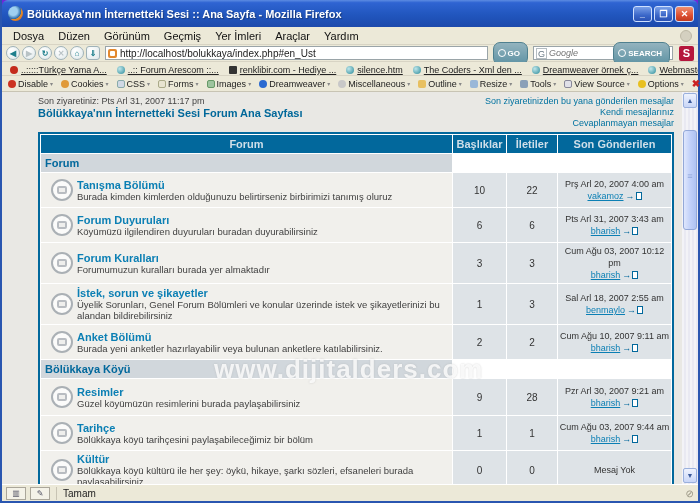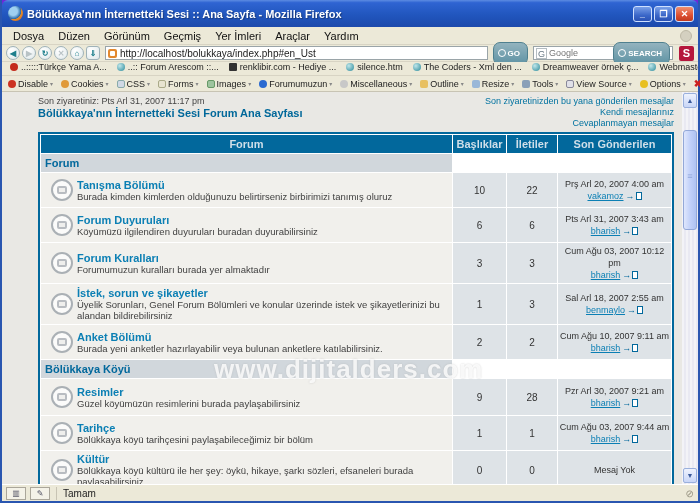--- a/index.html
+++ b/index.html
@@ -47,29 +47,29 @@
     font-family:"Liberation Sans",sans-serif; background:transparent; }
   .pill { height:23px; border-radius:7px; background:linear-gradient(180deg,#93b3be,#5f93a4);
     color:#fff; font-size:8px; font-weight:bold; display:flex; align-items:center; gap:2px;
     padding:0 7px 0 4px; border:1px solid #4f808f; }
   .pill::before { content:""; width:6px; height:6px; border:1px solid #fff; border-radius:50%; }
   .searchwrap { width:140px; height:14px; background:#fff; border:1px solid #9aa4a8; display:flex;
     align-items:center; padding:0 2px; margin-left:3px; }
   .gicon { font-size:9px; color:#6a7a85; border:1px solid #b5bdc2; width:11px; height:11px;
     line-height:10px; text-align:center; margin-right:2px; flex:0 0 11px; }
   .searchwrap input { border:0; outline:0; flex:1; font-size:9px; color:#999; min-width:0;
-    font-family:"Liberation Sans",sans-serif; }
+    font-family:"Liberation Sans",sans-serif;font-style:italic; }
   .searchwrap .pill { margin-left:auto; }
   .slogo { width:15px; height:15px; background:#b5163c; color:#fff; font-weight:bold;
     font-size:11px; line-height:15px; text-align:center; border-radius:2px; margin-left:4px; }
 
   
-  .bookmarks { height:14px; flex:0 0 14px; display:flex; align-items:flex-start; gap:10px;
+  .bookmarks { height:14px; flex:0 0 14px; display:flex; align-items:flex-end; gap:10px;
     background:#ece9d8; font-size:9px; color:#222; padding:0 8px; border-bottom:1px solid #d8d4c4;
-    white-space:nowrap; overflow:hidden; }
+    white-space:nowrap; overflow:hidden;text-decoration:underline; }
   .bm { display:flex; align-items:center; gap:3px; }
   .bmico { width:8px; height:8px; border-radius:50%; flex:0 0 8px; }
   .bm-red { background:#c42b1c; }
   .bm-teal { background:radial-gradient(circle at 35% 35%, #bfe6ea, #2a8a9a); }
   .bm-dark { background:#333; border-radius:1px; }
 
   
   .devbar { height:16px; flex:0 0 16px; display:flex; align-items:center; gap:8px;
     background:#ece9d8; font-size:9px; color:#222; padding:0 6px; border-bottom:1px solid #c8c4b4;
     white-space:nowrap; }
@@ -247,21 +247,21 @@
         <span>Forms</span>
         <span class="caret">▾</span>
       </span>
     <span class="dv">
         <span class="dvico dv-img"></span>
         <span>Images</span>
         <span class="caret">▾</span>
       </span>
     <span class="dv">
         <span class="dvico dv-info"></span>
-        <span>Forumumuzun</span>
+        <span>Dreamweaver</span>
         <span class="caret">▾</span>
       </span>
     <span class="dv">
         <span class="dvico dv-misc"></span>
         <span>Miscellaneous</span>
         <span class="caret">▾</span>
       </span>
     <span class="dv">
         <span class="dvico dv-outl"></span>
         <span>Outline</span>

